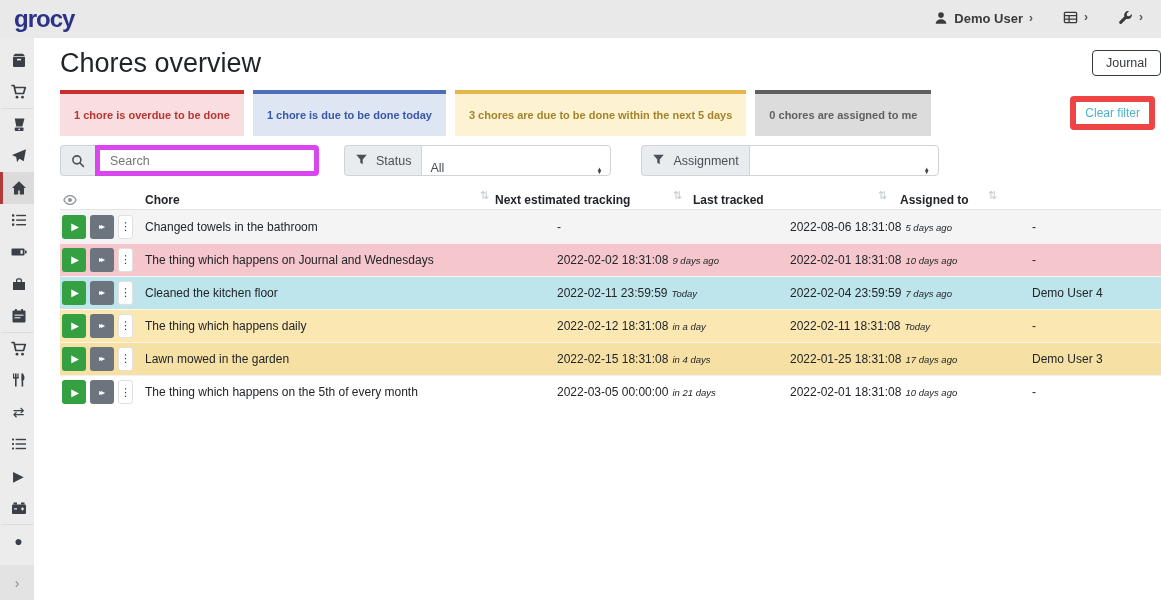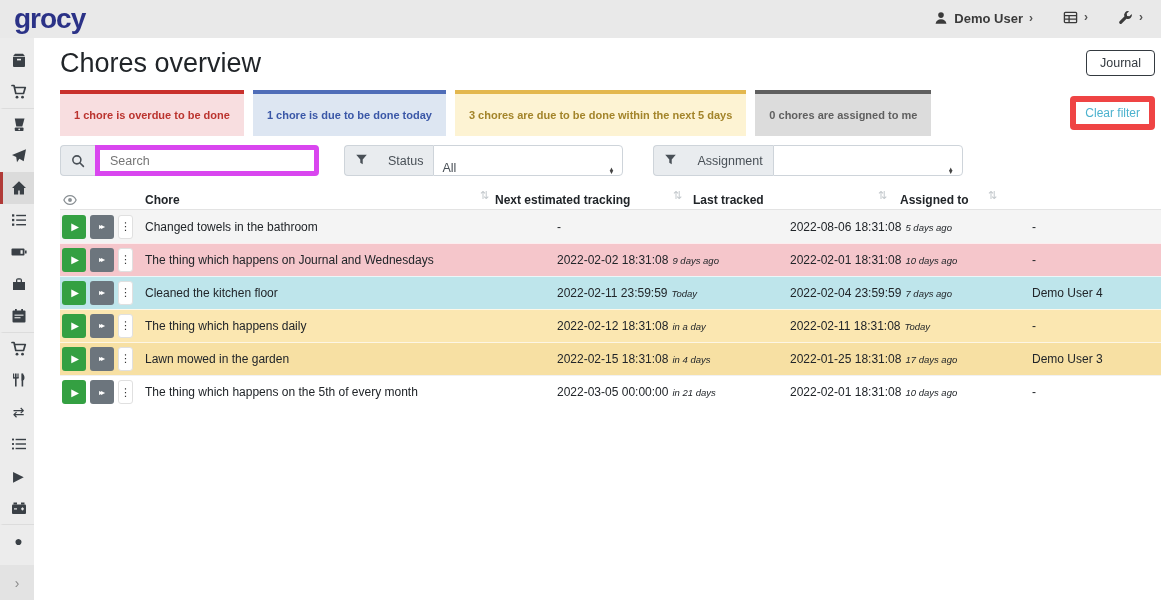--- a/index.html
+++ b/index.html
@@ -2,59 +2,59 @@
 <html><head>
 <meta charset="utf-8">
 <style>
   * { margin:0; padding:0; box-sizing:border-box; }
   html,body { width:1161px; height:600px; overflow:hidden; }
   body { font-family:"Liberation Sans", sans-serif; background:#fff; color:#212529; position:relative; }
 
   
   .navbar { position:absolute; top:0; left:0; width:1161px; height:38px; background:#e9e9e9;
             display:flex; align-items:center; padding:0 18px 0 14px; z-index:5; }
-  .logo { font-size:28px; font-weight:800; color:#2b3287; letter-spacing:-1px; line-height:1; }
+  .logo { font-size:24px; font-weight:800; color:#2b3287; letter-spacing:-1px; line-height:1; }
   .nav-right { margin-left:auto; display:flex; align-items:center; }
   .nav-item { display:flex; align-items:flex-start; gap:6px; margin-left:30px; font-size:13px; color:#3a3a3a; cursor:pointer;font-weight:bold; }
   .nav-chevron { font-size:12px; color:#555; }
 
   
   .sidebar { position:absolute; top:38px; left:0; width:34px; bottom:0; background:#ececec; }
   .side-items { padding-top:6px; }
   .side-item { height:32px; display:flex; align-items:center; justify-content:center;
                border-left:3px solid transparent; cursor:pointer; }
   .side-item.divider { border-top:1px solid #dcdcdc; }
   .side-item.active { background:#dbdbdb; border-left:3px solid #b03a37; }
   .side-item svg { display:block; }
   .side-glyph { font-size:14px; color:#3a4046; line-height:1; }
   .side-toggle { position:absolute; bottom:0; left:0; width:34px; height:35px; background:#e3e3e3;
                  display:flex; align-items:center; justify-content:center; color:#8a8a8a; font-size:14px; cursor:pointer; }
 
   
   .content { position:absolute; top:38px; left:34px; right:0; bottom:0; background:#fff; padding:8px 0 0 26px; }
-  .title-row { display:flex; align-items:flex-start; padding-right:6px; }
+  .title-row { display:flex; align-items:flex-start; }
   h1.page-title { font-size:27px; font-weight:500; color:#212529; line-height:34px; }
   .btn-journal { margin-left:auto; margin-top:4px; background:#fff; border:1px solid #343a40; border-radius:4px;
                  color:#343a40; font-size:12.5px; padding:5px 13px; cursor:pointer; font-family:inherit; }
 
   
   .badge-row { display:flex; align-items:center; margin-top:10px; padding-right:6px; }
   .fbadge { height:46px; display:flex; align-items:center; padding:0 14px; font-size:11px; font-weight:bold;
             border-top:4px solid; margin-right:9px; cursor:pointer; white-space:nowrap; }
   .fbadge.red    { background:#f8dee0; border-color:#c9302c; color:#bb342f; }
   .fbadge.blue   { background:#dde6f2; border-color:#4f6db8; color:#3a57a7; }
   .fbadge.yellow { background:#fdf3d3; border-color:#e3b74e; color:#a3842a; }
   .fbadge.gray   { background:#dcdcdc; border-color:#5f5f5f; color:#5f5f5f; }
   .btn-clearfilter { margin-left:auto; background:#fff; border:6px solid #ef4444; color:#4cb2ce; border-radius:4px;
                      font-size:12px; padding:4px 9px; cursor:pointer; font-family:inherit; }
 
   
   .controls-row { display:flex; align-items:center; margin-top:9px; }
   .igroup { display:flex; height:31px; }
-  .igroup .prepend { display:flex; align-items:center; gap:20px; background:#e9ecef; border:1px solid #ced4da;
+  .igroup .prepend { display:flex; align-items:center; gap:8px; background:#e9ecef; border:1px solid #ced4da;
                      border-right:none; border-radius:4px 0 0 4px; padding:0 10px; font-size:12.5px; color:#495057; }
   .igroup input { width:224px; border:5px solid #d946ef; border-radius:0 4px 4px 0; padding:0 10px;
                   font-size:12.5px; color:#495057; outline:none; font-family:inherit; }
   .fselect { width:190px; border:1px solid #ced4da; border-radius:0 4px 4px 0; background:#fff;
              display:flex; align-items:flex-end; padding:0 8px; font-size:12.5px; color:#495057; cursor:pointer; }
   .fselect .arrows { margin-left:auto; display:flex; flex-direction:column; line-height:0.6; font-size:6px; color:#444; }
   .g-search { margin-right:25px; } .g-status { margin-right:30px; }
 
   
   .table-wrap { margin-top:10px; }

